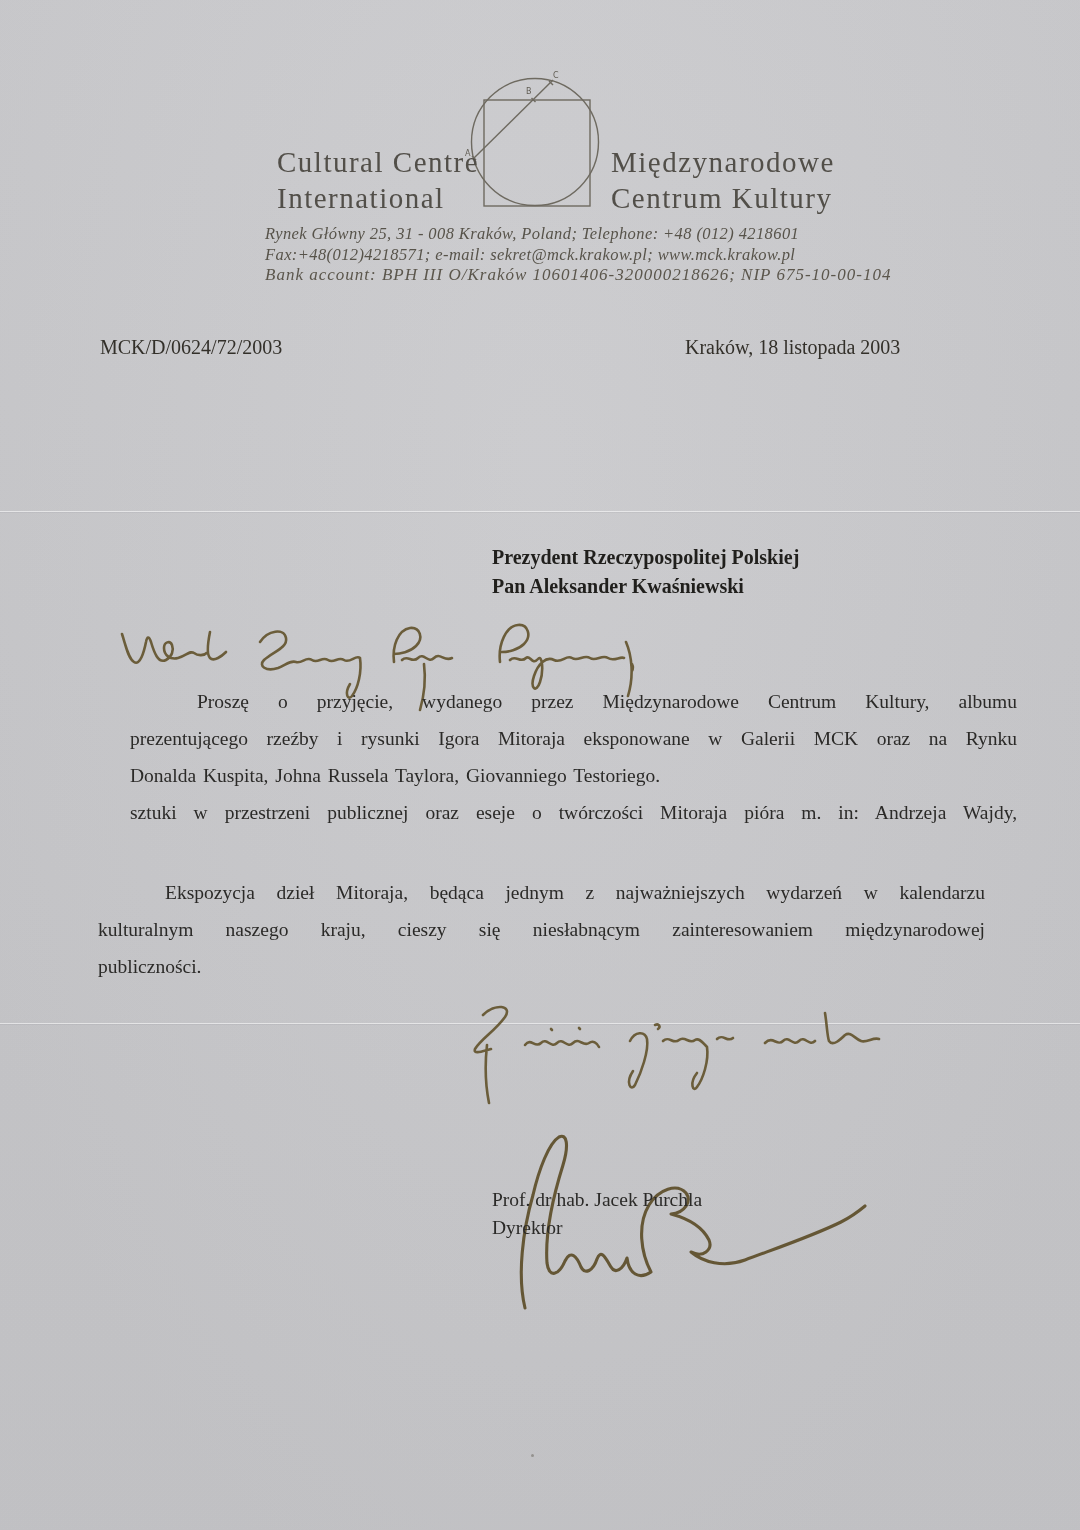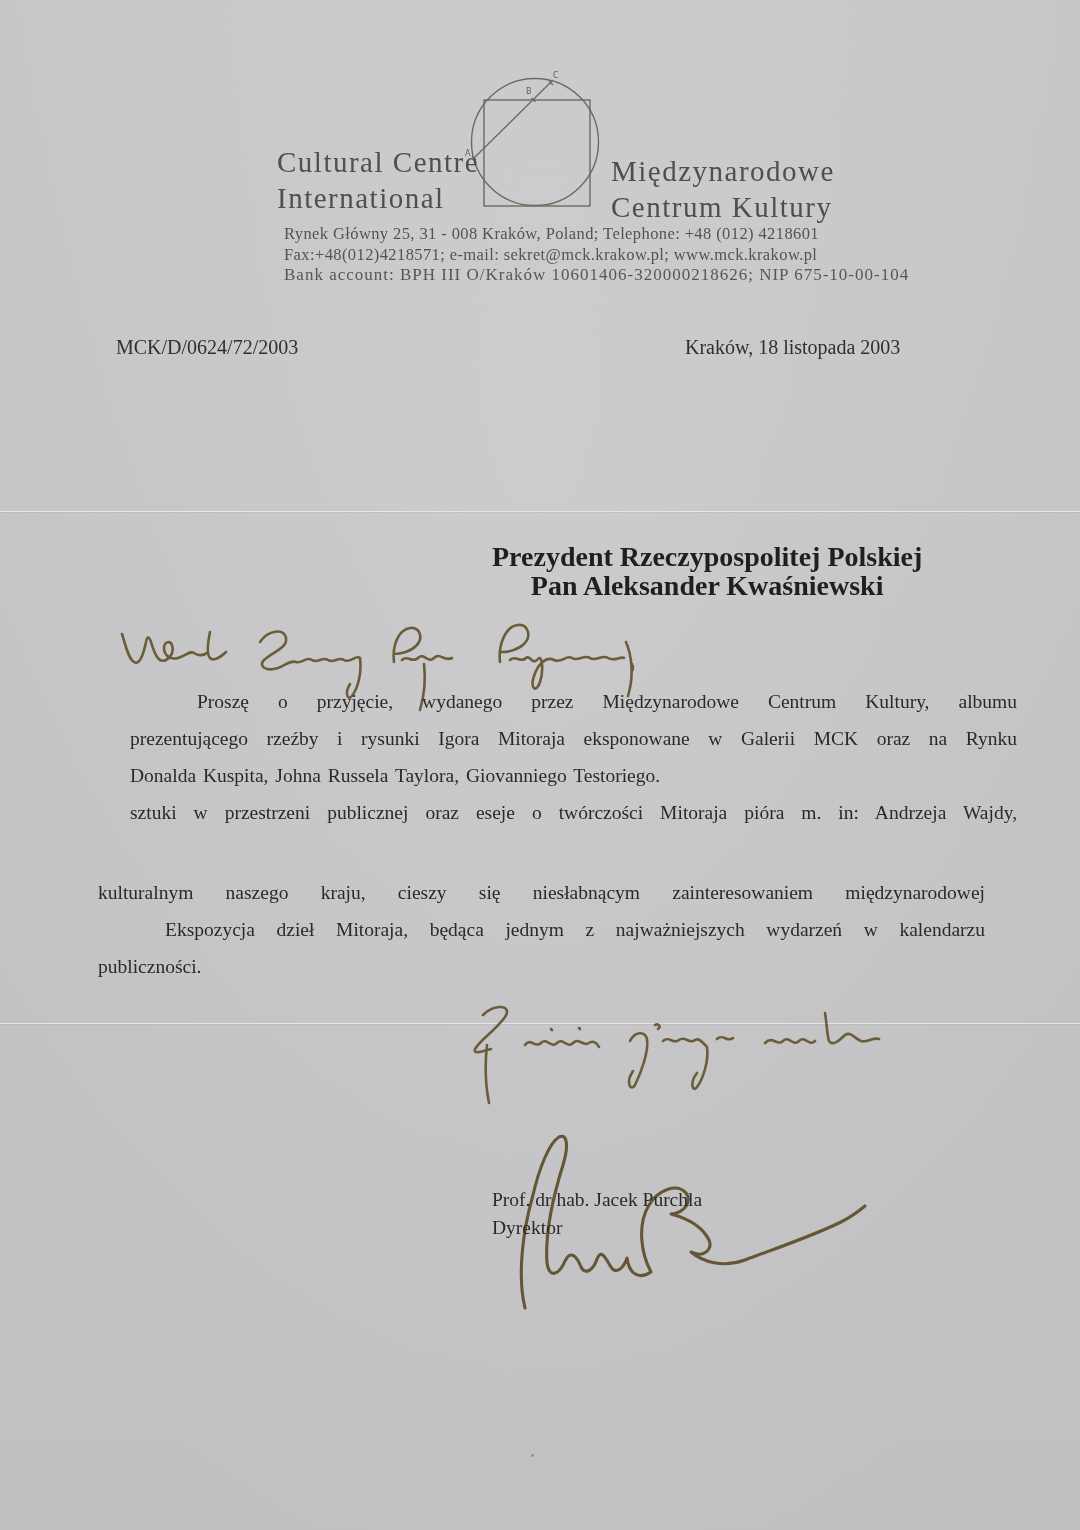--- a/index.html
+++ b/index.html
@@ -16,29 +16,29 @@
     overflow:hidden;
   }
   .crease{position:absolute;left:0;width:1080px;height:2px;}
   .crease-line{height:1px;background:rgba(255,255,255,0.55);}
   .crease-shadow{height:1px;background:rgba(90,90,100,0.08);}
 
   
   .logo{position:absolute;left:465px;top:70px;}
   .org-title{position:absolute;font-size:29px;line-height:36px;color:#524f49;letter-spacing:1.5px;white-space:nowrap;}
   .org-en{left:277px;top:144px;}
-  .org-pl{left:611px;top:144px;margin-top:9px;}
-  .address{position:absolute;left:284px;top:224px;color:#57534a;white-space:nowrap;}
+  .org-pl{left:611px;top:144px;}
+  .address{position:absolute;left:265px;top:224px;color:#57534a;white-space:nowrap;font-style:italic;}
   .address .a-line{font-size:16.5px;line-height:20.5px;letter-spacing:0.4px;}
   .address .a-line3{font-size:17px;letter-spacing:1px;color:#5b564c;}
 
-  .ref-number{position:absolute;left:100px;top:336px;font-size:20px;color:#33302a;white-space:nowrap;margin-left:16px;}
+  .ref-number{position:absolute;left:100px;top:336px;font-size:20px;color:#33302a;white-space:nowrap;}
   .place-date{position:absolute;left:685px;top:336px;font-size:20px;color:#33302a;white-space:nowrap;}
 
-  .recipient{position:absolute;left:492px;top:543px;font-size:28px;font-weight:bold;line-height:28.5px;color:#201f1c;white-space:nowrap;text-align:center;}
+  .recipient{position:absolute;left:492px;top:543px;font-size:20px;font-weight:bold;line-height:28.5px;color:#201f1c;white-space:nowrap;}
 
   .body-par{position:absolute;left:98px;width:887px;}
   .par1{top:683px;margin-left:32px;}
   .par2{top:874px;}
   .body-line{
     font-size:19.5px;line-height:37px;height:37px;
     text-align:justify;text-align-last:justify;
     word-spacing:2px;color:#2b2a28;
   }
   .body-line.first{padding-left:67px;}
@@ -114,22 +114,22 @@
   </svg>
 
   <div class="body-par par1">
     <div class="body-line first">Proszę o przyjęcie, wydanego przez Międzynarodowe Centrum Kultury, albumu</div>
     <div class="body-line">prezentującego rzeźby i rysunki Igora Mitoraja eksponowane w Galerii MCK oraz na Rynku</div>
     <div class="body-line last">Donalda Kuspita, Johna Russela Taylora, Giovanniego Testoriego.</div>
     <div class="body-line">sztuki w przestrzeni publicznej oraz eseje o twórczości Mitoraja pióra m. in: Andrzeja Wajdy,</div>
   </div>
 
   <div class="body-par par2">
+    <div class="body-line first">Ekspozycja dzieł Mitoraja, będąca jednym z najważniejszych wydarzeń w kalendarzu</div>
     <div class="body-line">kulturalnym naszego kraju, cieszy się niesłabnącym zainteresowaniem międzynarodowej</div>
-    <div class="body-line first">Ekspozycja dzieł Mitoraja, będąca jednym z najważniejszych wydarzeń w kalendarzu</div>
     <div class="body-line last">publiczności.</div>
   </div>
 
   <svg class="hand" style="left:455px;top:995px" width="530" height="115" viewBox="0 0 530 115" role="img" aria-label="Z wyrazami głębokiego szacunku">
     <path d="M28,20 C40,8 58,10 50,22 C40,36 26,44 20,54 C18,60 28,56 36,54 M32,50 C30,68 30,88 34,108"></path>
     <path d="M70,50 C76,42 80,54 86,48 C92,42 96,54 102,48 C108,42 112,54 118,48 C124,42 128,52 134,48 C138,45 142,48 144,52 M96,34 L97,35 M124,33 L125,34"></path>
     <path d="M175,46 C180,36 190,36 192,44 C194,56 186,78 180,90 C176,97 170,88 178,76 M200,30 C204,28 206,32 203,34 M208,46 C214,40 218,50 224,45 C230,40 234,50 240,45 C244,42 248,48 252,52 C254,66 248,84 242,92 C238,98 234,88 242,78 M262,44 C268,38 272,48 278,43"></path>
     <path d="M310,48 C318,40 322,52 328,46 C334,40 338,52 344,46 C350,40 354,52 360,46 M370,18 C372,30 372,40 374,46 C378,52 386,44 390,40 C396,36 400,44 406,46 C412,48 418,42 424,44"></path>
   </svg>
 

